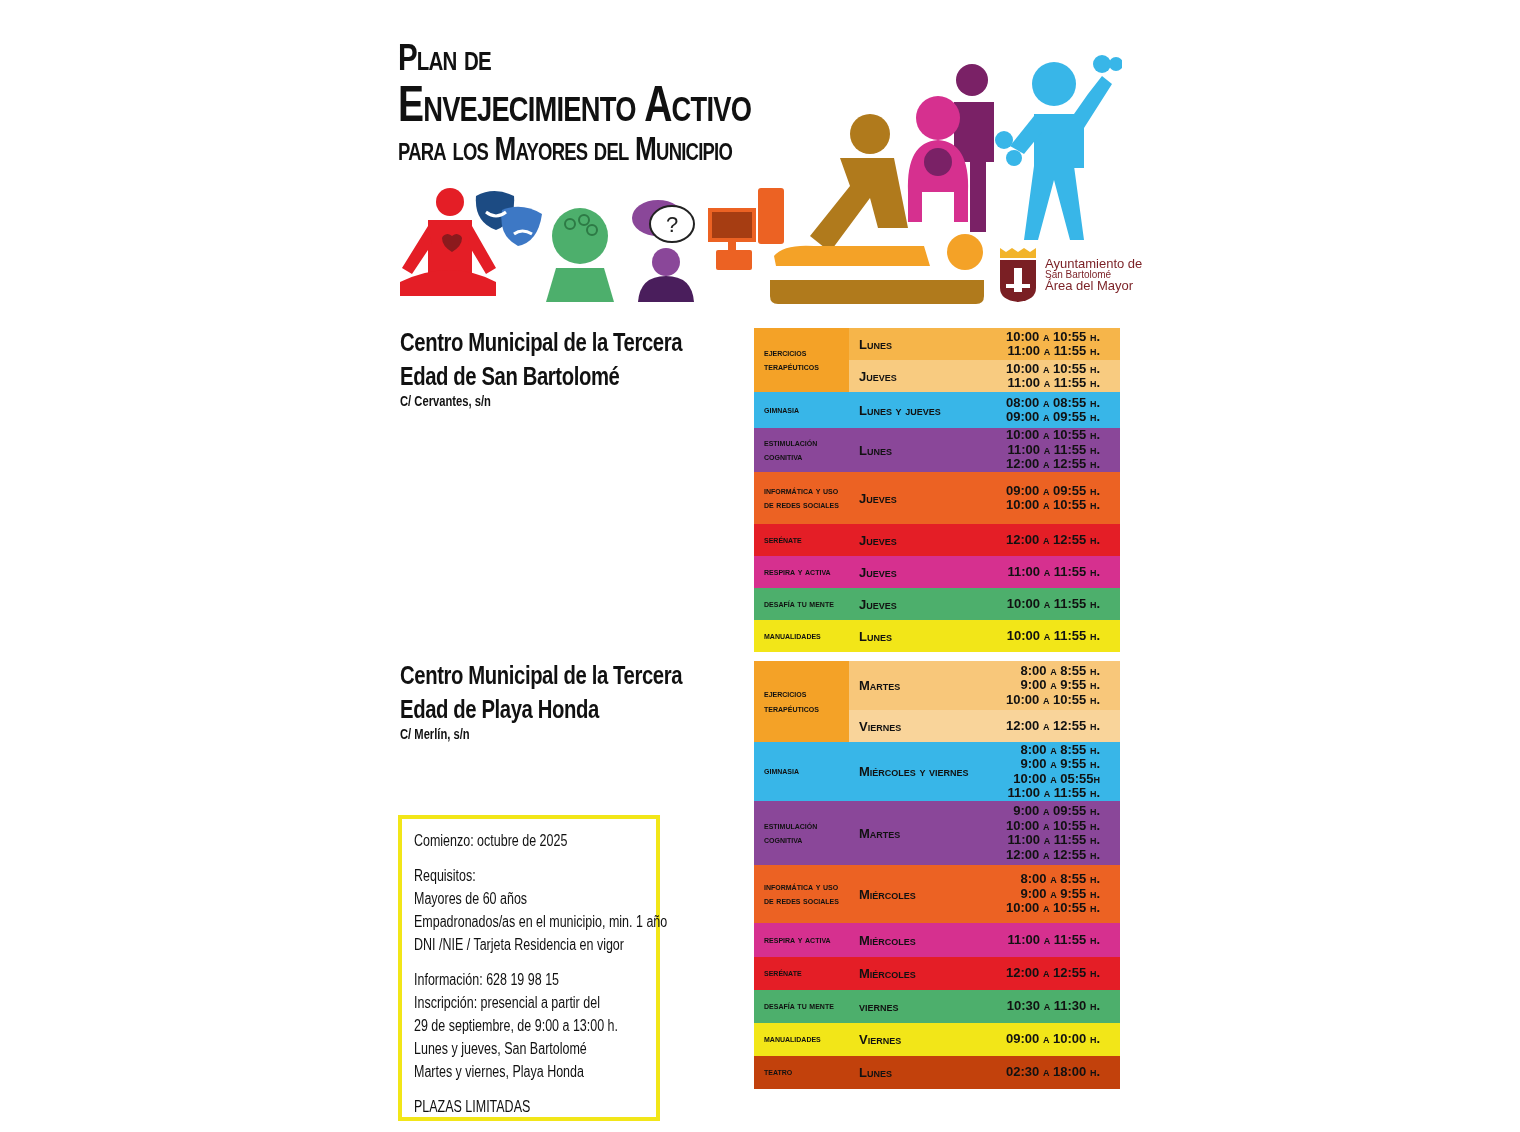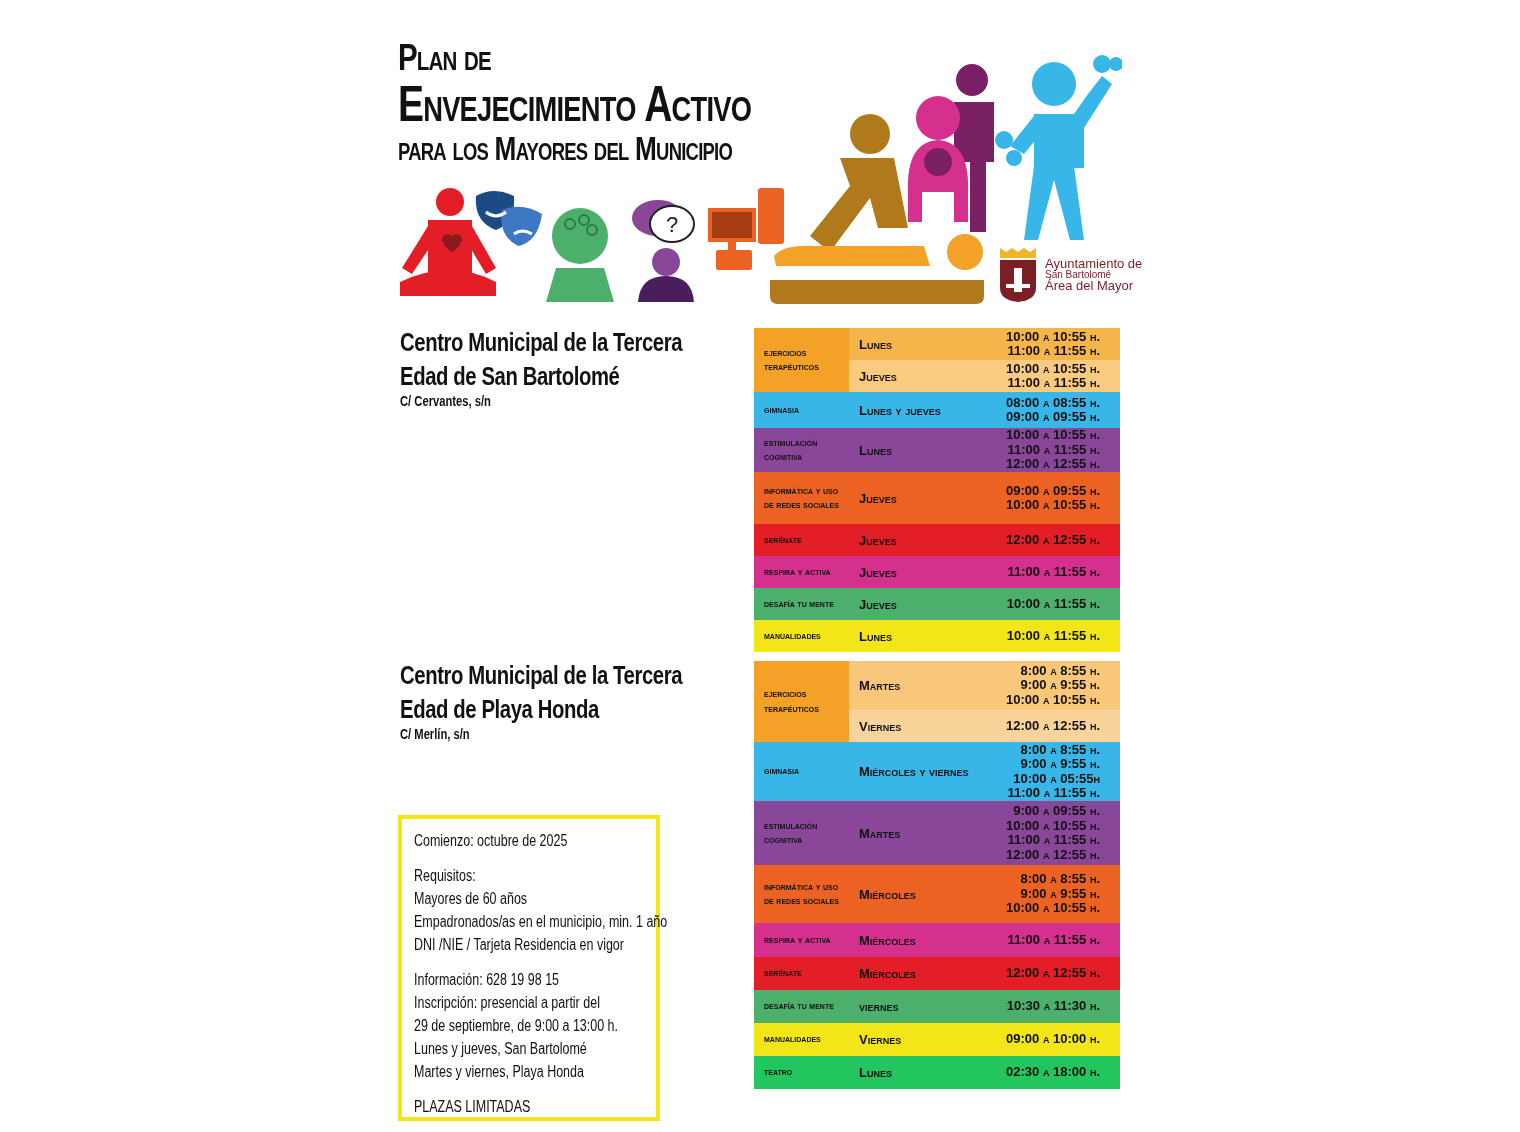--- a/index.html
+++ b/index.html
@@ -270,21 +270,21 @@
         <span>10:30 a 11:30 h.</span>
       </div>
   </div>
   <div class="row" style="height:33px;background:#f2e618">
     <div class="c-act">Manualidades</div>
     <div class="c-day">Viernes</div>
     <div class="c-time">
         <span>09:00 a 10:00 h.</span>
       </div>
   </div>
-  <div class="row" style="height:33px;background:#22c55e">
+  <div class="row" style="height:33px;background:#c2410c">
     <div class="c-act">Teatro</div>
     <div class="c-day">Lunes</div>
     <div class="c-time">
         <span>02:30 a 18:00 h.</span>
       </div>
   </div>
 </div>
 
 <div class="info-box">
   <div class="info-line">Comienzo: octubre de 2025</div>

